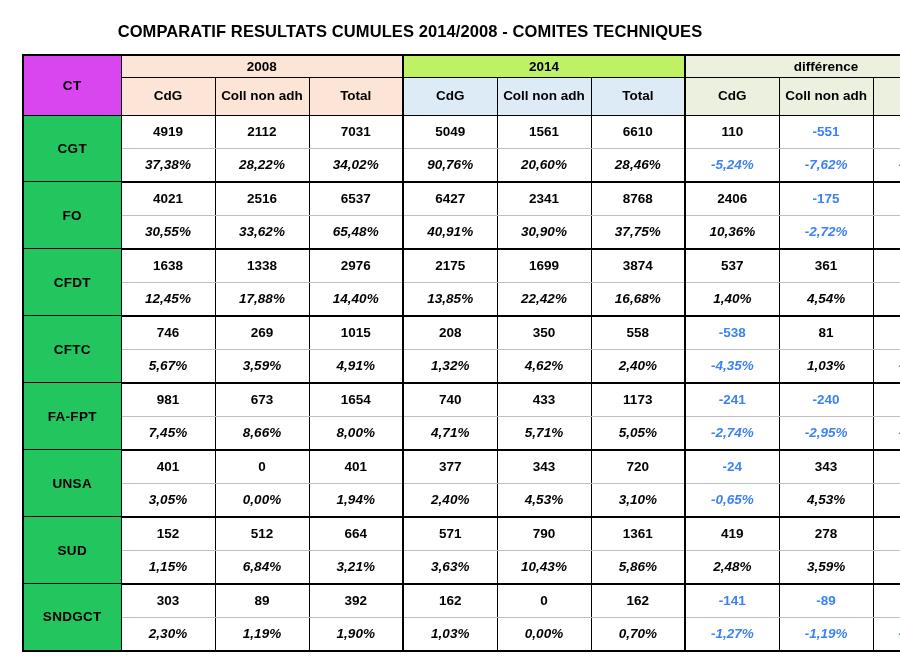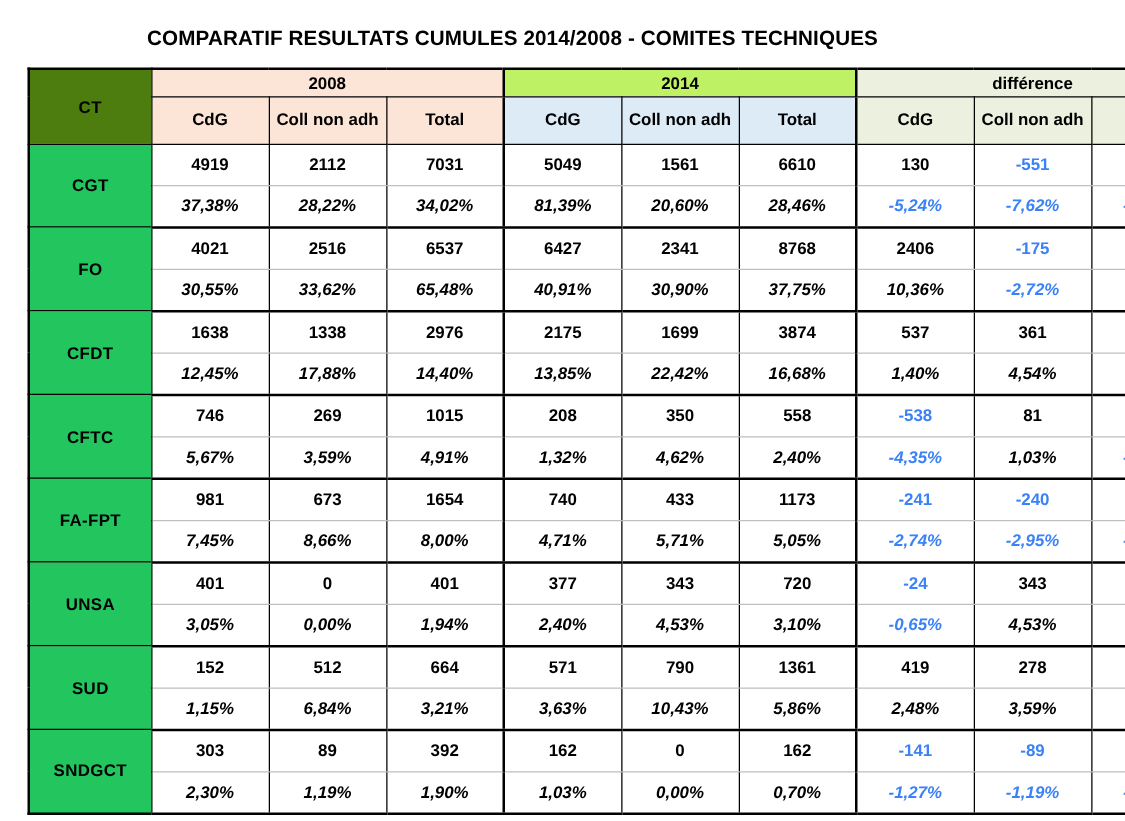--- a/index.html
+++ b/index.html
@@ -59,21 +59,21 @@
     height: 38px;
     font-weight: bold;
     font-size: 13.5px;
     line-height: 1.05;
   }
   .s-2008 { background: #fce4d6; }
   .s-2014 { background: #ddebf7; }
   .s-diff { background: #ebf1de; }
 
   .ct-head {
-    background: #4d7c0f;
+    background: #d946ef;
     font-weight: bold;
     font-size: 19px;
     letter-spacing: 0.5px;
   }
   .ct-cell {
     background: #22c55e;
     font-weight: bold;
     font-size: 14px;
     letter-spacing: 0.3px;
   }
@@ -146,29 +146,29 @@
       </thead>
       <tbody id="table-body">
           <tr class="row-abs">
             <td class="ct-cell" rowspan="2">CGT</td>
             <td class="datacell">4919</td>
             <td class="datacell">2112</td>
             <td class="datacell">7031</td>
             <td class="datacell sep-left">5049</td>
             <td class="datacell">1561</td>
             <td class="datacell">6610</td>
-            <td class="datacell sep-left">130</td>
+            <td class="datacell sep-left">110</td>
             <td class="datacell neg">-551</td>
             <td class="datacell neg">-421</td>
           </tr>
           <tr class="row-pct">
             <td class="datacell">37,38%</td>
             <td class="datacell">28,22%</td>
             <td class="datacell">34,02%</td>
-            <td class="datacell sep-left">81,39%</td>
+            <td class="datacell sep-left">90,76%</td>
             <td class="datacell">20,60%</td>
             <td class="datacell">28,46%</td>
             <td class="datacell sep-left neg">-5,24%</td>
             <td class="datacell neg">-7,62%</td>
             <td class="datacell neg">-5,56%</td>
           </tr>
           <tr class="row-abs">
             <td class="ct-cell" rowspan="2">FO</td>
             <td class="datacell">4021</td>
             <td class="datacell">2516</td>

